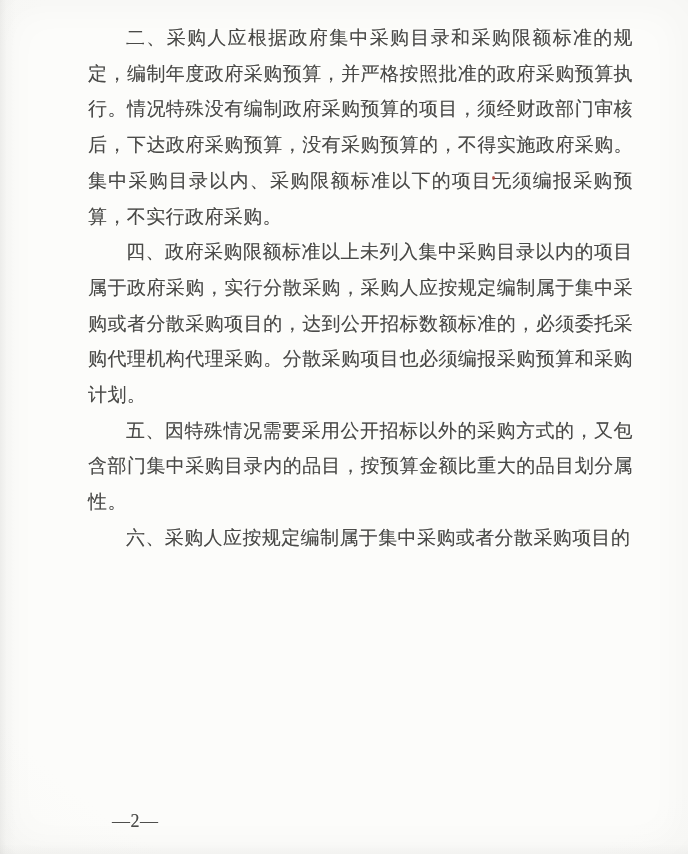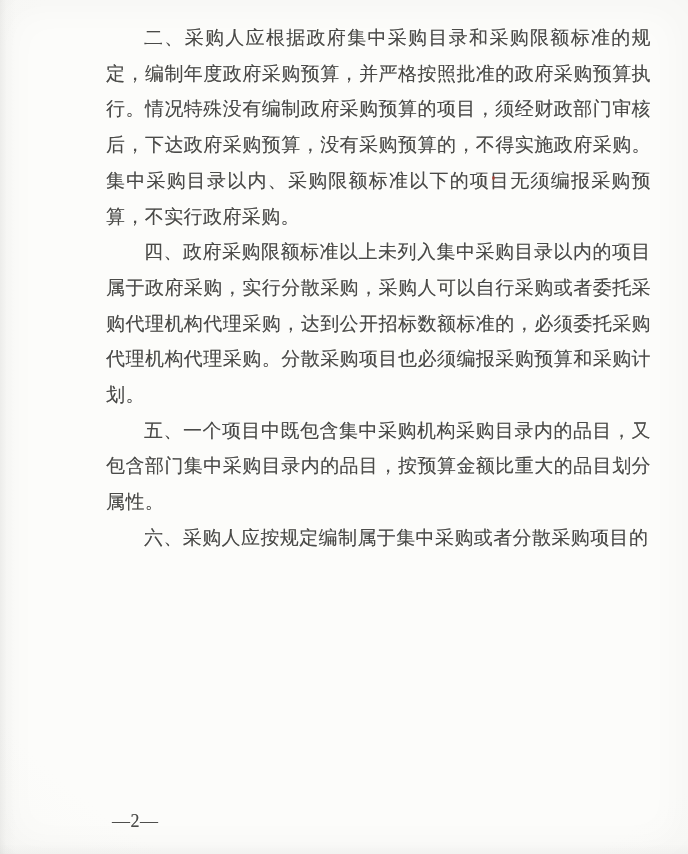--- a/index.html
+++ b/index.html
@@ -27,21 +27,20 @@
     position: absolute;
     left: 88px;
     top: 20px;
     width: 545px;
     color: var(--ink, #4a4a48);
     font-size: 19px;
     line-height: 35.7px;
     letter-spacing: 0.4px;
     text-align: justify;
     text-shadow: 0 0 0.6px rgba(80, 80, 78, 0.45);
-    margin-left: 18px;
   }
   .text-block p {
     margin: 0;
     padding: 0;
     text-indent: 2em;
   }
   .page-number {
     position: absolute;
     left: 112px;
     top: 810px;
@@ -61,21 +60,21 @@
     background: var(--artifact, #b23b2e);
     opacity: 0.8;
   }
 </style>
 </head>
 <body>
 
 <div class="page">
   <div class="text-block">
     <p>二、采购人应根据政府集中采购目录和采购限额标准的规定，编制年度政府采购预算，并严格按照批准的政府采购预算执行。情况特殊没有编制政府采购预算的项目，须经财政部门审核后，下达政府采购预算，没有采购预算的，不得实施政府采购。集中采购目录以内、采购限额标准以下的项目无须编报采购预算，不实行政府采购。</p>
-    <p>四、政府采购限额标准以上未列入集中采购目录以内的项目属于政府采购，实行分散采购，采购人可以自行采购或者委托采购代理机构代理采购，达到公开招标数额标准的，必须委托采购代理机构代理采购。分散采购项目也必须编报采购预算和采购计划。</p>
-    <p>五、一个项目中既包含集中采购机构采购目录内的品目，又包含部门集中采购目录内的品目，按预算金额比重大的品目划分属性。</p>
+    <p>四、政府采购限额标准以上未列入集中采购目录以内的项目属于政府采购，实行分散采购，采购人应按规定编制属于集中采购或者分散采购项目的，达到公开招标数额标准的，必须委托采购代理机构代理采购。分散采购项目也必须编报采购预算和采购计划。</p>
+    <p>五、因特殊情况需要采用公开招标以外的采购方式的，又包含部门集中采购目录内的品目，按预算金额比重大的品目划分属性。</p>
     <p>六、采购人应按规定编制属于集中采购或者分散采购项目的</p>
   </div>
 
   <div class="scan-speck"></div>
 
   <div class="page-number">—2—</div>
 </div>
 
 </body></html>

